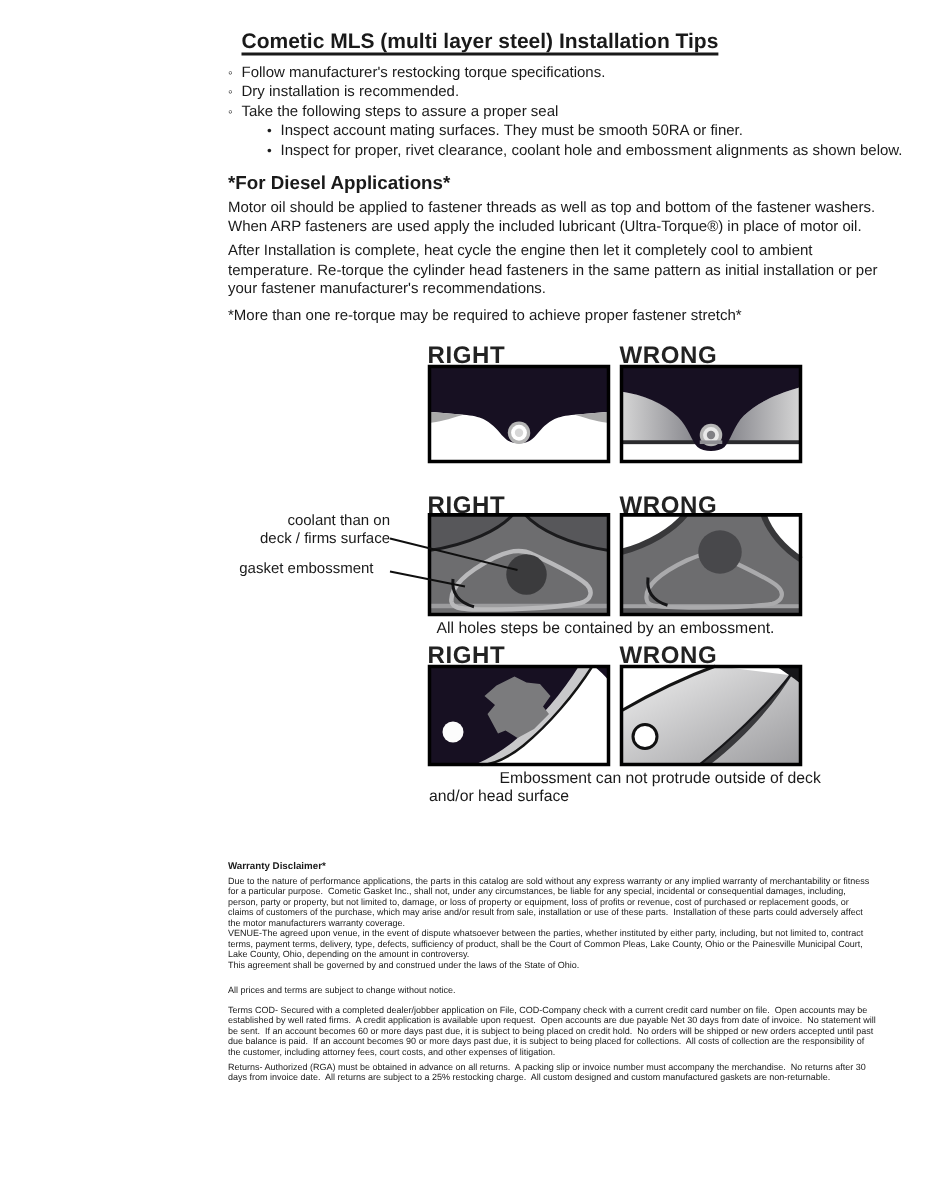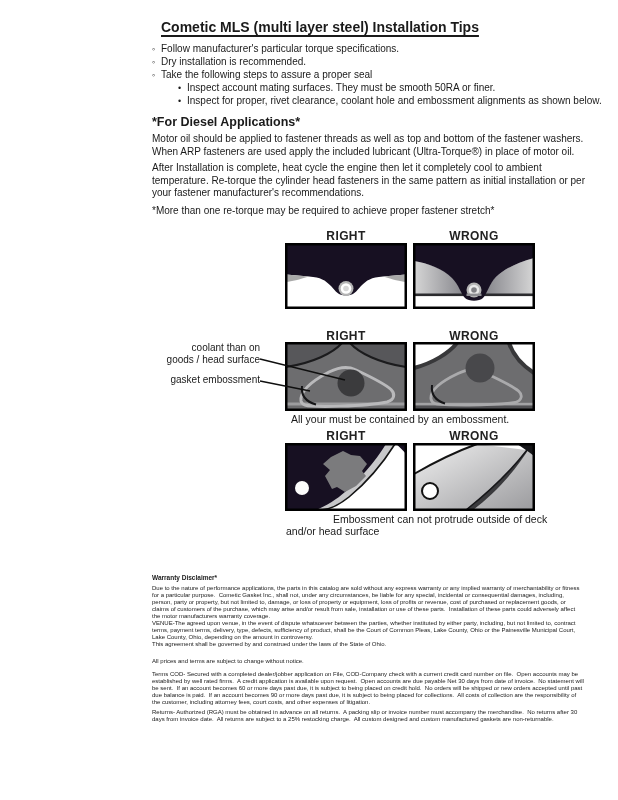--- a/index.html
+++ b/index.html
@@ -5,36 +5,36 @@
   html,body{margin:0;padding:0;background:#ffffff;}
   .page{position:relative;width:618px;height:724px;background:#ffffff;overflow:hidden;
         font-family:Liberation Sans, sans-serif;color:#1a1a1a;margin-left:48px;}
   .abs{position:absolute;}
   .title{font-size:14px;font-weight:bold;text-decoration:underline;
          text-underline-offset:3px;text-decoration-thickness:1.5px;white-space:nowrap;}
   .bullet{font-size:10px;white-space:nowrap;}
   .marker{display:inline-block;width:9px;font-size:9px;}
   .h2{font-size:12.5px;font-weight:bold;white-space:nowrap;}
   .para{font-size:10px;line-height:12.5px;width:440px;white-space:pre-wrap;}
-  .dlabel{font-size:12px;font-weight:600;letter-spacing:.4px;width:122px;text-align:center;color:#222;}
+  .dlabel{font-size:16px;font-weight:600;letter-spacing:.4px;width:122px;text-align:left;color:#222;}
   .caption{font-size:10.5px;white-space:nowrap;}
   .sidelabel{font-size:10px;line-height:11.5px;width:108px;text-align:right;}
   .legal{font-size:6px;line-height:7px;width:432px;white-space:pre-wrap;}
   .legalhead{font-size:6.5px;font-weight:bold;}
   .cg{font-size:14px;letter-spacing:.3px;}
   svg{display:block;}
 </style>
 </head>
 <body>
 
 <div class="page">
 
   <div class="abs title" style="left:113px;top:19px;">Cometic MLS (multi layer steel) Installation Tips</div>
 
-  <div class="abs bullet" style="left:104px;top:43px;"><span class="marker">◦</span><span>Follow manufacturer's particular torque specifications.</span></div>
+  <div class="abs bullet" style="left:104px;top:43px;"><span class="marker">◦</span><span>Follow manufacturer's restocking torque specifications.</span></div>
   <div class="abs bullet" style="left:104px;top:56px;"><span class="marker">◦</span><span>Dry installation is recommended.</span></div>
   <div class="abs bullet" style="left:104px;top:69px;"><span class="marker">◦</span><span>Take the following steps to assure a proper seal</span></div>
   <div class="abs bullet" style="left:130px;top:82px;"><span class="marker">•</span><span>Inspect account mating surfaces.  They must be smooth 50RA or finer.</span></div>
   <div class="abs bullet" style="left:130px;top:95px;"><span class="marker">•</span><span>Inspect for proper, rivet clearance, coolant hole and embossment alignments as shown below.</span></div>
 
   <div class="abs h2" style="left:104px;top:115px;">*For Diesel Applications*</div>
   <div class="abs para" style="left:104px;top:133px;">Motor oil should be applied to fastener threads as well as top and bottom of the fastener washers. When ARP fasteners are used apply the included lubricant (Ultra-Torque®) in place of motor oil.</div>
   <div class="abs para" style="left:104px;top:162px;">After Installation is complete, heat cycle the engine then let it completely cool to ambient temperature. Re-torque the cylinder head fasteners in the same pattern as initial installation or per your fastener manufacturer's recommendations.</div>
   <div class="abs para" style="left:104px;top:205px;">*More than one re-torque may be required to achieve proper fastener stretch*</div>
 
@@ -78,23 +78,23 @@
       <rect x="1.25" y="1.25" width="119.5" height="63.5" fill="none" stroke="#000000" stroke-width="2.5"></rect>
     </svg>
   </div>
 
 
   <div class="abs dlabel" style="left:237px;top:329px;">RIGHT</div>
   <div class="abs dlabel" style="left:365px;top:329px;">WRONG</div>
 
   <div class="abs sidelabel" style="left:104px;top:342px;">
     <div>coolant than on</div>
-    <div>goods / head surface</div>
+    <div>deck / firms surface</div>
   </div>
-  <div class="abs sidelabel" style="left:104px;top:374px;">gasket embossment</div>
+  <div class="abs sidelabel" style="left:93px;top:374px;">gasket embossment</div>
 
   <div class="abs" style="left:237px;top:342px;">
     <svg width="122" height="69" viewBox="0 0 122 69">
       <rect x="1" y="1" width="120" height="67" fill="#6d6d6f"></rect>
       <path d="M1,1 H57 C48,11 28,21 1,25 Z" fill="#57575a"></path>
       <path d="M121,1 H65 C74,11 94,21 121,25 Z" fill="#57575a"></path>
       <path d="M57,1 C48,11 28,21 1,25" stroke="#1b1b1d" stroke-width="2" fill="none"></path>
       <path d="M65,1 C74,11 94,21 121,25" stroke="#1b1b1d" stroke-width="2" fill="none"></path>
       <rect x="2" y="60.5" width="118" height="3" fill="#9c9c9e"></rect>
       <path d="M16,59 C15,50 25,40 44,30 C55,24.5 63,24 70,27.5 C84,34 100,42 106,47.5 C110.5,52 109.5,58 102,60 C80,64.5 28,65.5 20,63 C16.5,61.8 16.3,60.5 16,59 Z" fill="none" stroke="#b9b9bb" stroke-width="3"></path>
@@ -118,21 +118,21 @@
       <circle cx="67" cy="26" r="14.5" fill="#48484b"></circle>
       <rect x="1.25" y="1.25" width="119.5" height="66.5" fill="none" stroke="#000000" stroke-width="2.5"></rect>
     </svg>
   </div>
 
   <svg class="abs" style="left:104px;top:342px;pointer-events:none;" width="270" height="80" viewBox="0 0 270 80">
     <line x1="108" y1="17" x2="193" y2="38" stroke="#0f0f0f" stroke-width="1.3"></line>
     <line x1="108" y1="39" x2="158" y2="49" stroke="#0f0f0f" stroke-width="1.3"></line>
   </svg>
 
-  <div class="abs caption" style="left:243px;top:413px;">All your must be contained by an embossment.</div>
+  <div class="abs caption" style="left:243px;top:413px;">All holes steps be contained by an embossment.</div>
 
   <div class="abs dlabel" style="left:237px;top:429px;">RIGHT</div>
   <div class="abs dlabel" style="left:365px;top:429px;">WRONG</div>
 
   <div class="abs" style="left:237px;top:443px;">
     <svg width="122" height="68" viewBox="0 0 122 68">
       <rect x="1" y="1" width="120" height="66" fill="#ffffff"></rect>
       <path d="M1,1 H110 C98,20 81,40 64,54 C54,62 45,66.5 36,67 L1,67 Z" fill="#c8c8ca"></path>
       <path d="M110,1 C98,20 81,40 64,54 C54,62 45,66.5 36,67" stroke="#141414" stroke-width="1.6" fill="none"></path>
       <path d="M1,1 H101 C90,19 74,37 60,49 C52,56 42,62.5 31,67 L1,67 Z" fill="#171022"></path>

